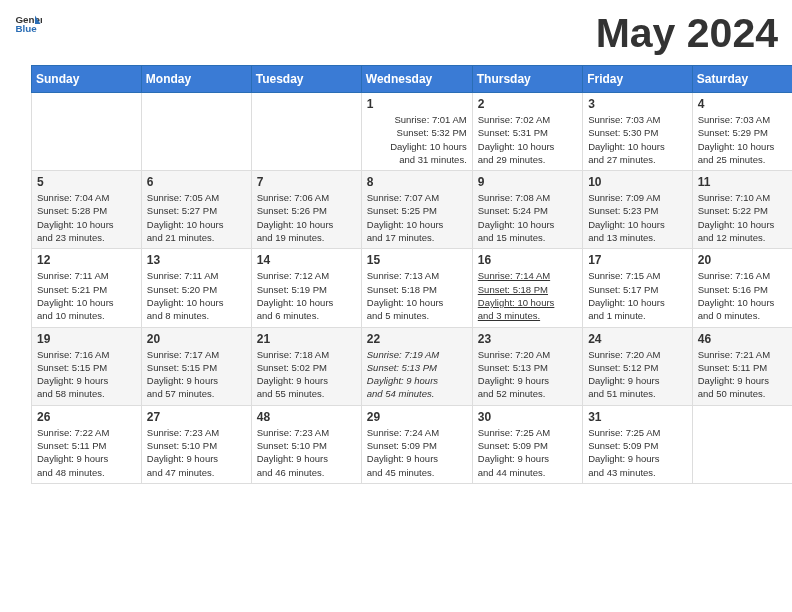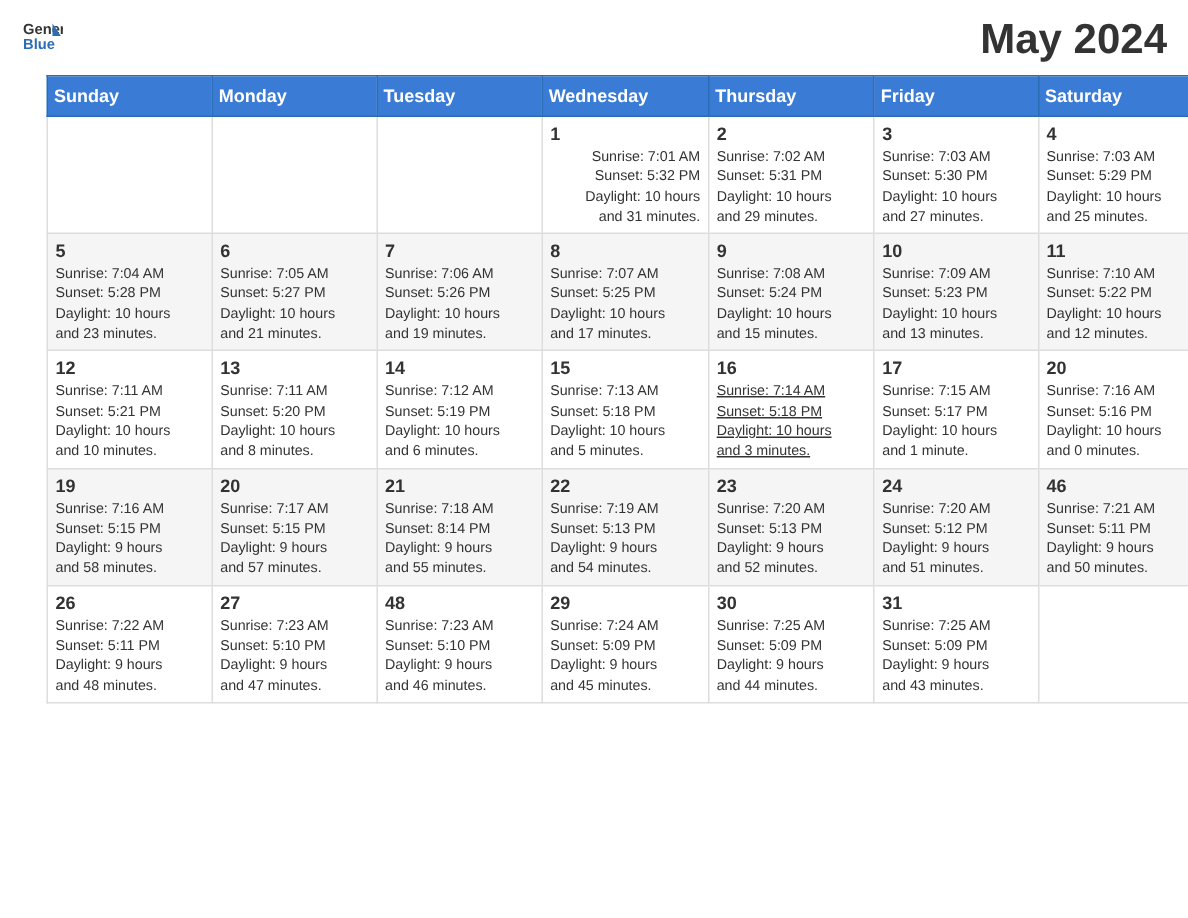--- a/index.html
+++ b/index.html
@@ -23,21 +23,21 @@
       gap: 4px;
     }
     .logo-icon {
       width: 28px;
       height: 28px;
     }
     .title-area {
       text-align: right;
     }
     .month-title {
-      font-size: 28px;
+      font-size: 41px;
       font-weight: bold;
       color: #333;
     }
     .location-title {
       font-size: 14px;
       color: #555;
     }
     .calendar {
       width: 100%;
       border-collapse: collapse;
@@ -256,27 +256,27 @@
         <td>
           <div class="day-number">20</div>
           <div class="day-info" style="white-space: pre-line;">Sunrise: 7:17 AM
 Sunset: 5:15 PM
 Daylight: 9 hours
 and 57 minutes.</div>
         </td>
         <td>
           <div class="day-number">21</div>
           <div class="day-info" style="white-space: pre-line;">Sunrise: 7:18 AM
-Sunset: 8:14 PM
+Sunset: 5:02 PM
 Daylight: 9 hours
 and 55 minutes.</div>
         </td>
         <td>
           <div class="day-number">22</div>
-          <div class="day-info" style="white-space: pre-line;">Sunrise: 7:19 AM
+          <div class="day-info" style="white-space: pre-line; font-style: italic;">Sunrise: 7:19 AM
 Sunset: 5:13 PM
 Daylight: 9 hours
 and 54 minutes.</div>
         </td>
         <td>
           <div class="day-number">23</div>
           <div class="day-info" style="white-space: pre-line;">Sunrise: 7:20 AM
 Sunset: 5:13 PM
 Daylight: 9 hours
 and 52 minutes.</div>

